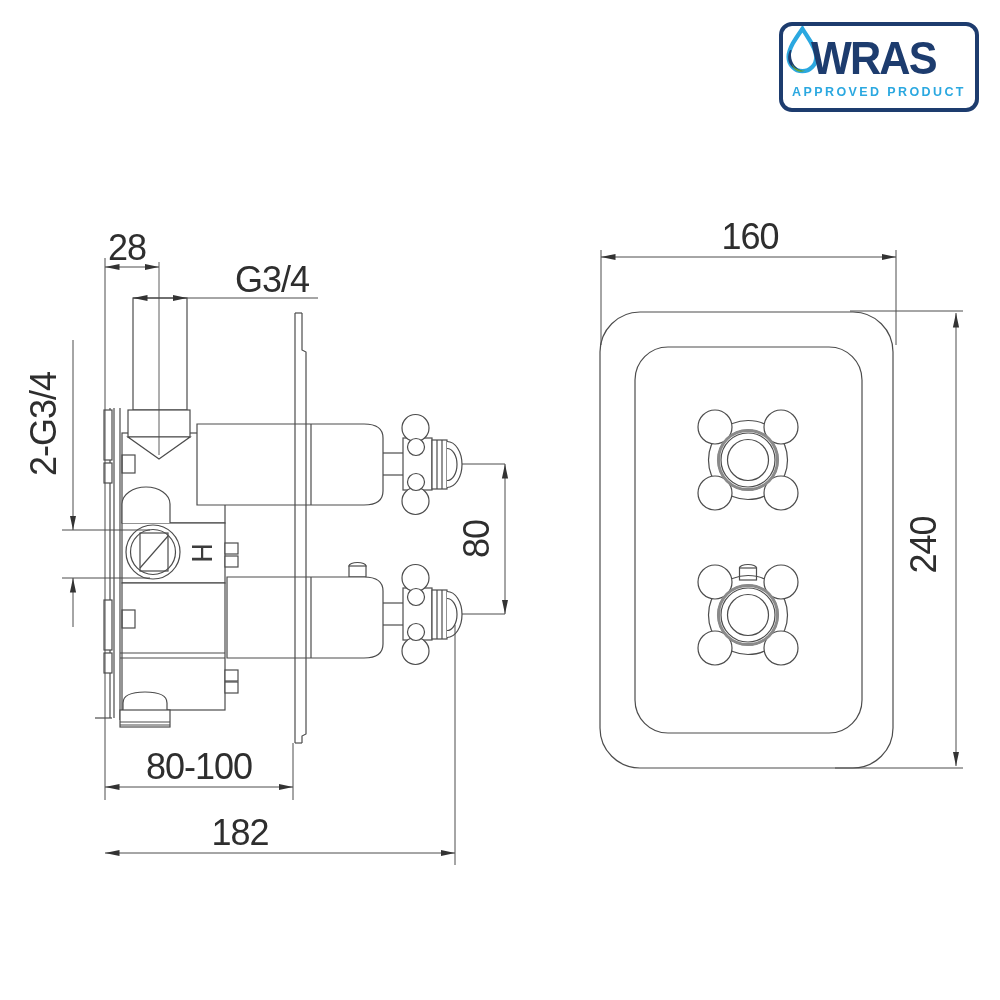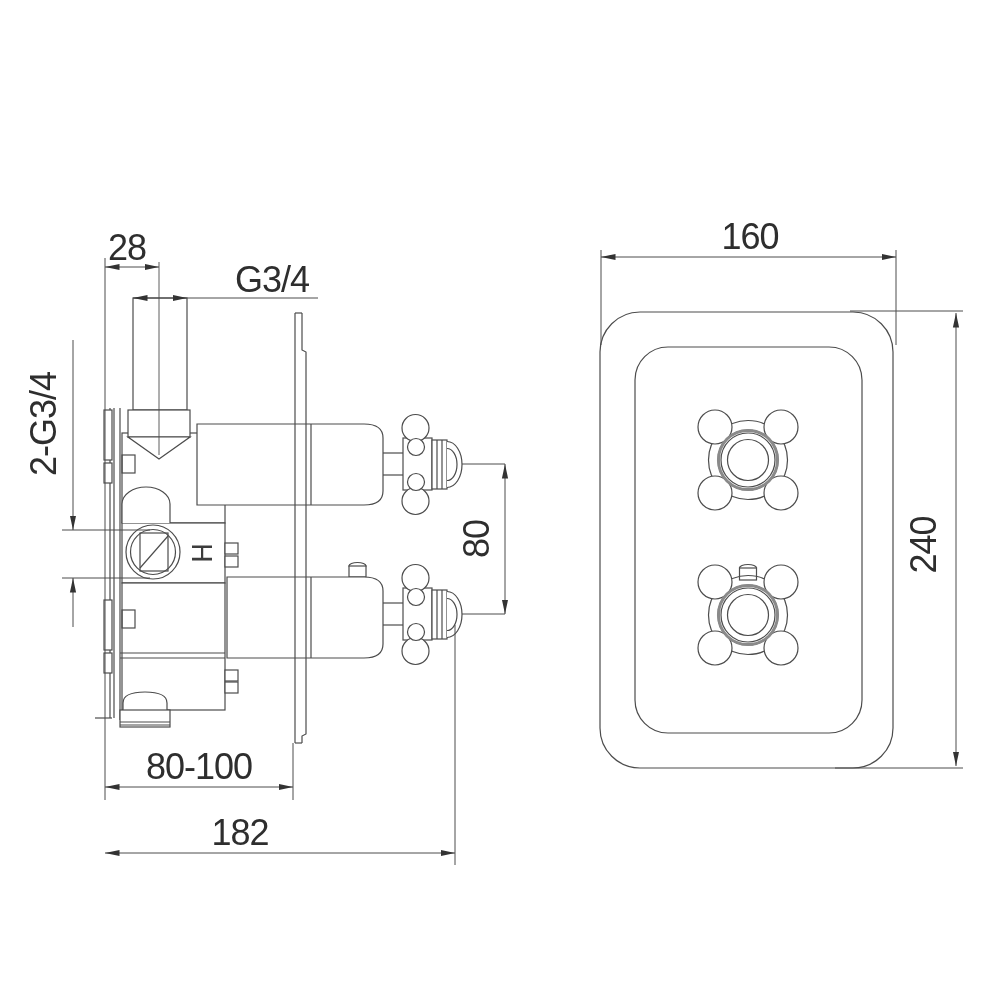--- a/index.html
+++ b/index.html
@@ -214,14 +214,25 @@
 
     <g stroke-width="1">
       <line x1="850" y1="311" x2="963" y2="311"></line>
       <line x1="835" y1="768" x2="963" y2="768"></line>
       <line x1="956" y1="313" x2="956" y2="766" marker-start="url(#as)" marker-end="url(#ae)"></line>
       <text class="dimtext" x="936" y="545" text-anchor="middle" stroke="none" transform="rotate(-90 936 545)">240</text>
     </g>
   </g>
 </svg>
 
-
+<div class="wras-badge">
+  <div class="wras-row">
+    <svg class="drop" width="37" height="48" viewBox="0 0 40 52">
+      <path d="M21,3 C14,13 6,24 6,33.5 A15,15.5 0 0 0 36,33.5 C36,24 27,13 21,3 Z" fill="#ffffff" stroke="#2ba8e0" stroke-width="4.6"></path>
+      <path d="M7,27 C5.4,31 5,35 6.2,38.8 C8.6,45.6 15,48.8 21.5,49 C13.5,46.2 9,40 8.6,32 C8.5,30.2 8.7,28.4 9.2,26.4 C8.2,25.6 7.4,26 7,27 Z" fill="#1d3c6e" stroke="none"></path>
+      <path d="M9.5,41 C12.5,46.5 18,48.8 24,48.2 C18.5,51.4 11.5,49.2 9.5,41 Z" fill="#62a73b" stroke="none"></path>
+    </svg>
+    <span class="wras-brand">WRAS</span>
+  </div>
+  <div class="wras-sub">APPROVED PRODUCT</div>
 </div>
 
+</div>
+
 </body></html>

